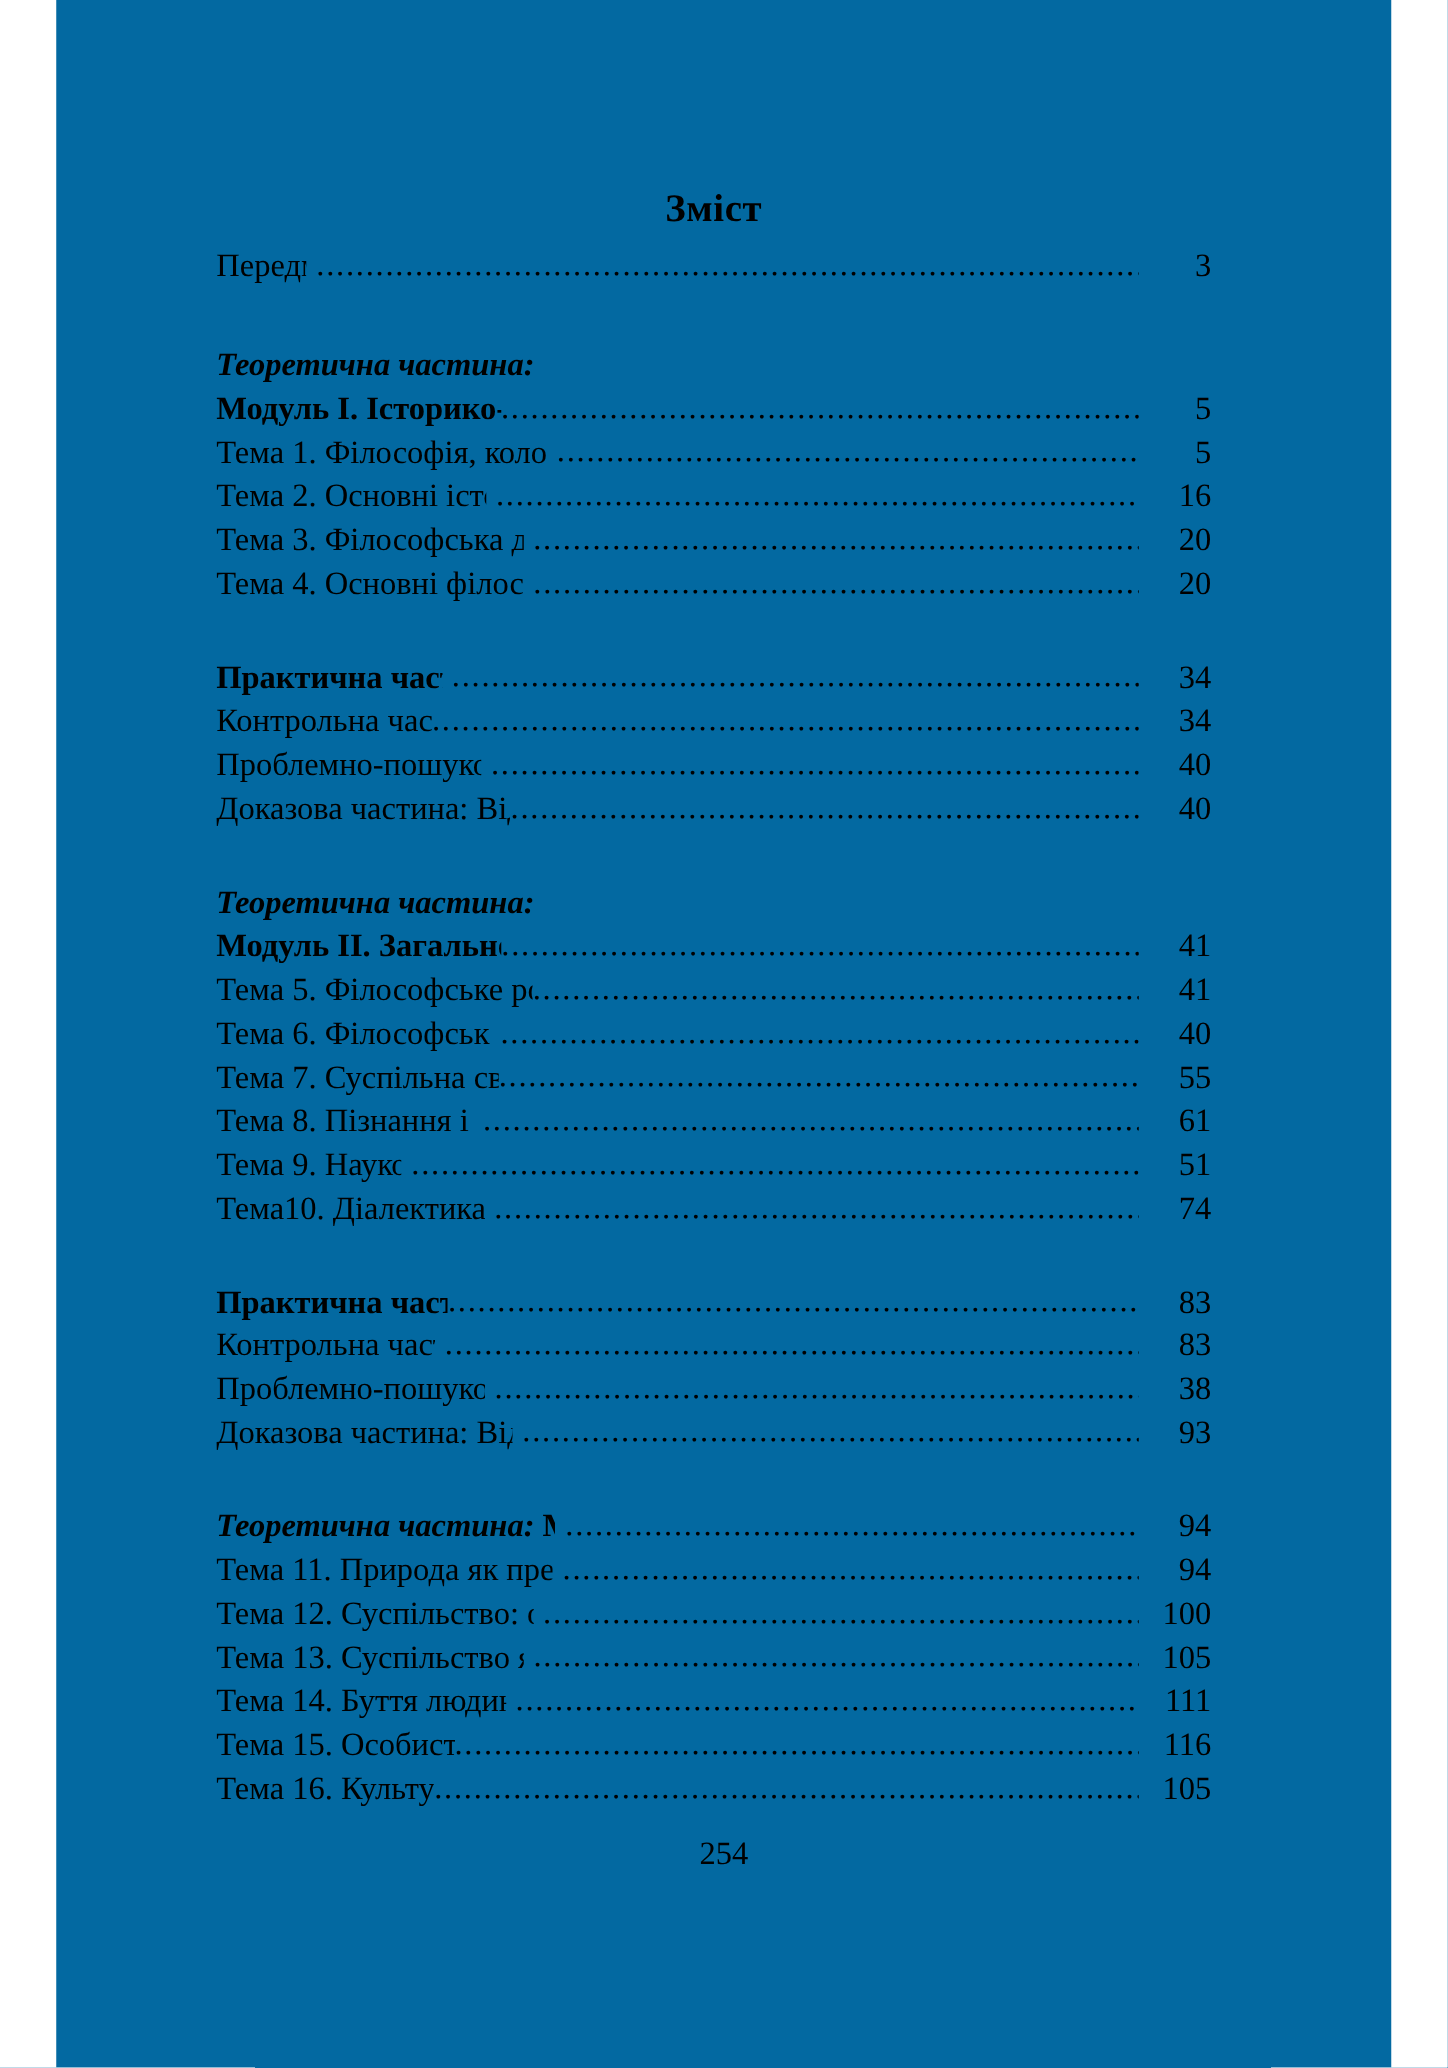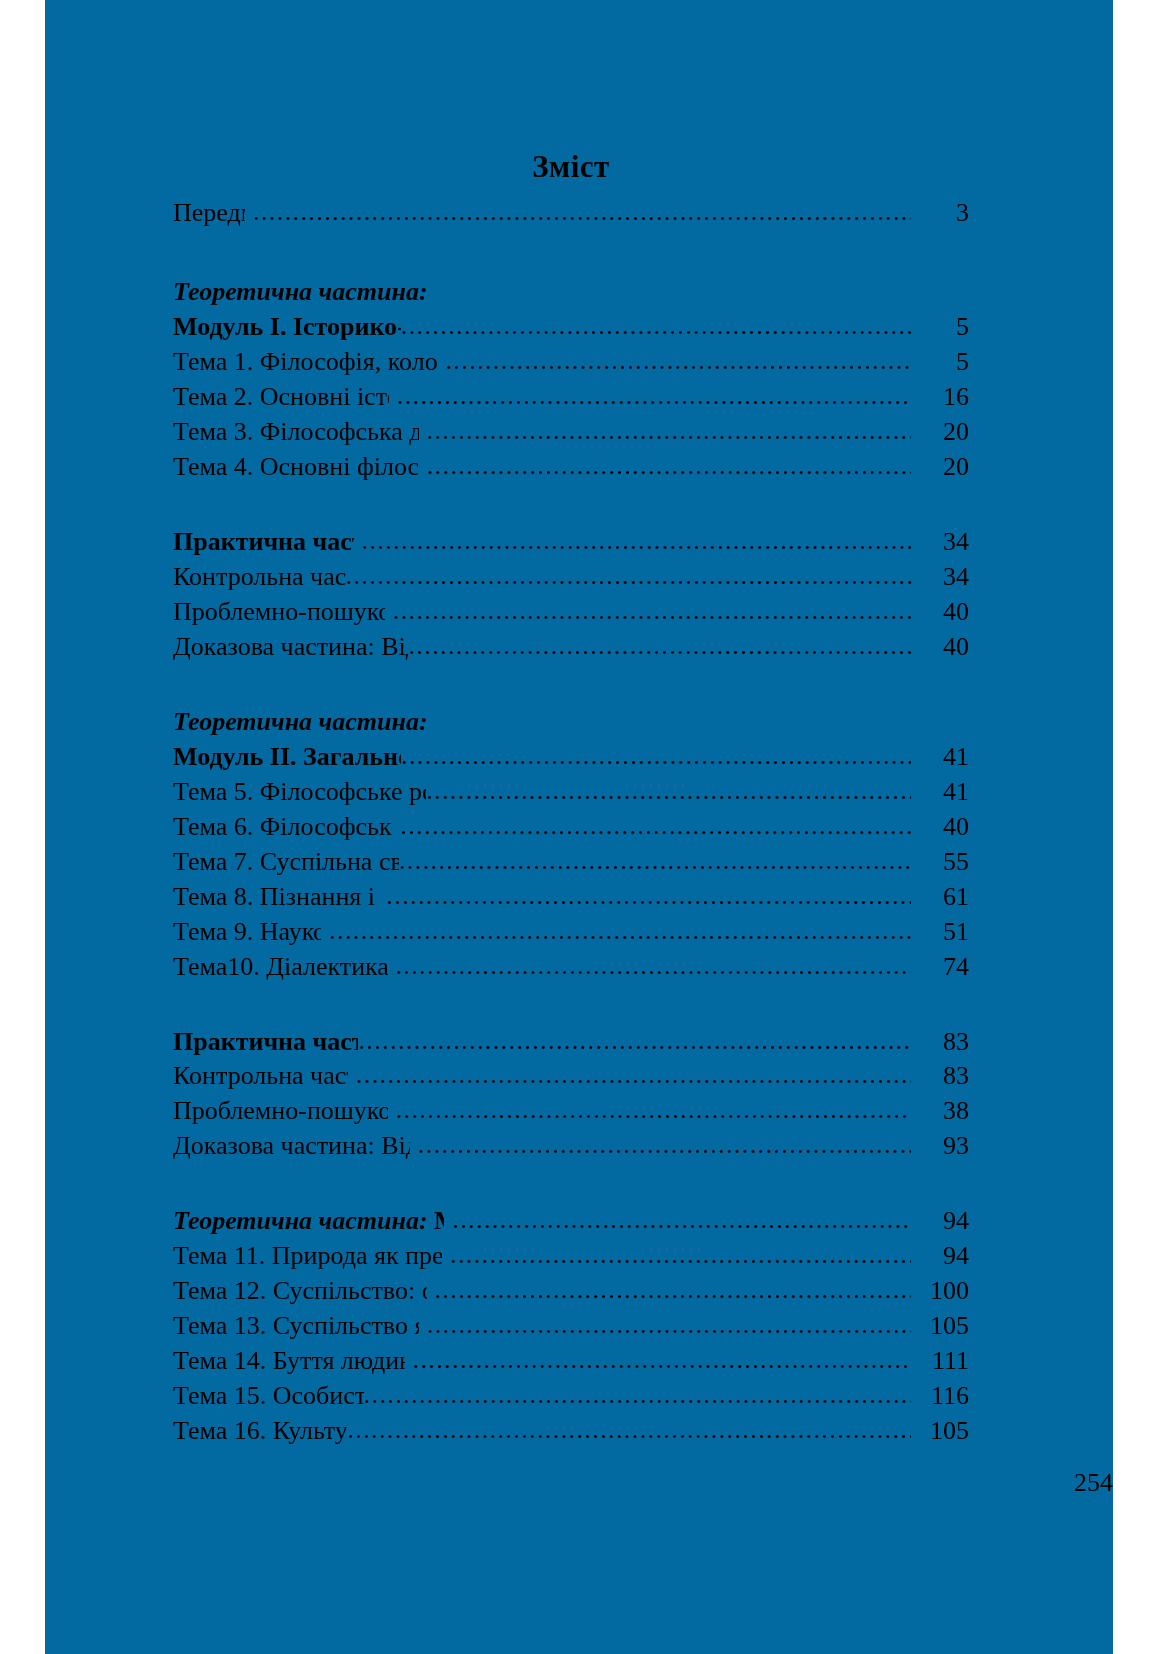--- a/index.html
+++ b/index.html
@@ -87,21 +87,21 @@
   .mixed .label .bd {
     font-weight: bold;
     font-style: normal;
   }
 
   .footer {
     position: absolute;
     left: 0;
     right: 0;
     top: 1468px;
-    text-align: right;
+    text-align: center;
     font-size: 26px;
     font-family: "Liberation Serif", "DejaVu Serif", serif;
   }
 </style>
 </head>
 <body>
 
 <div class="page">
 
   <div class="content">

